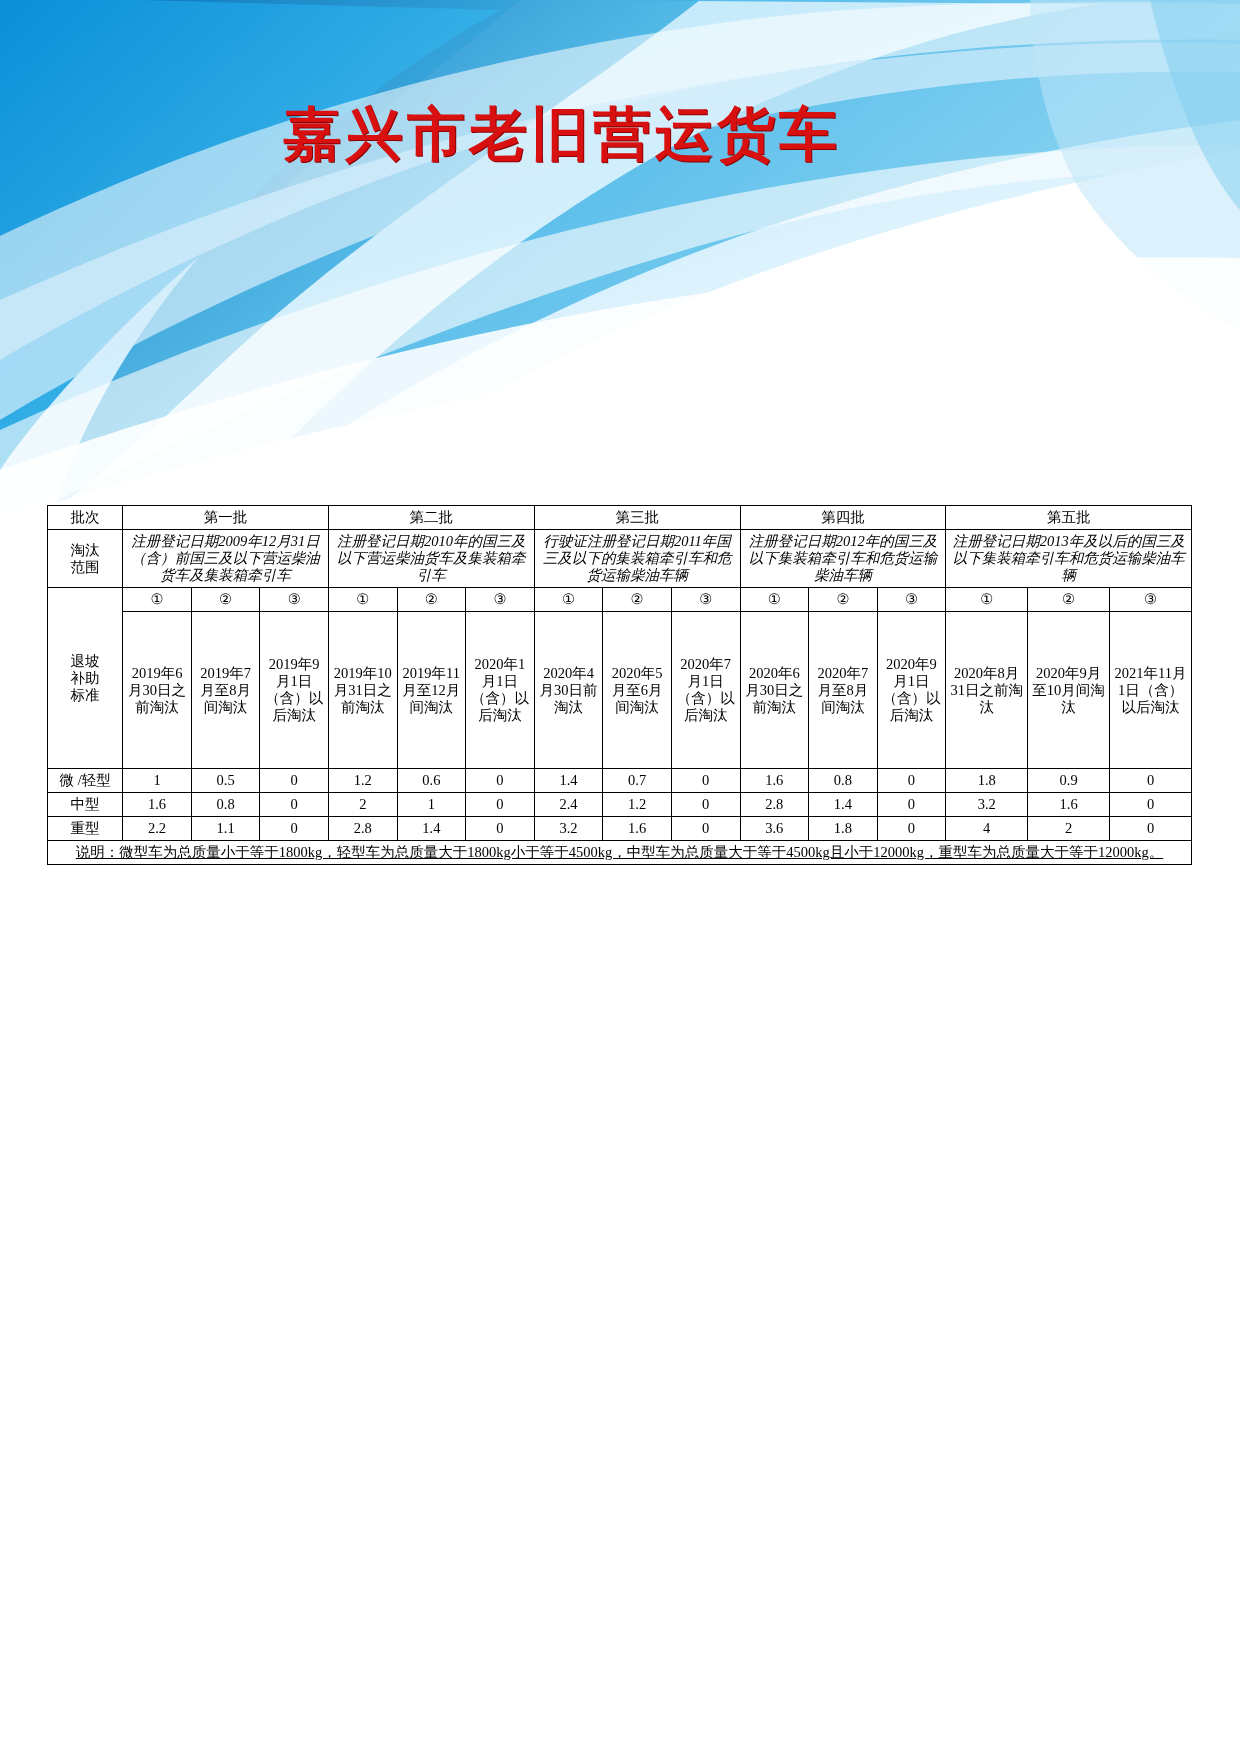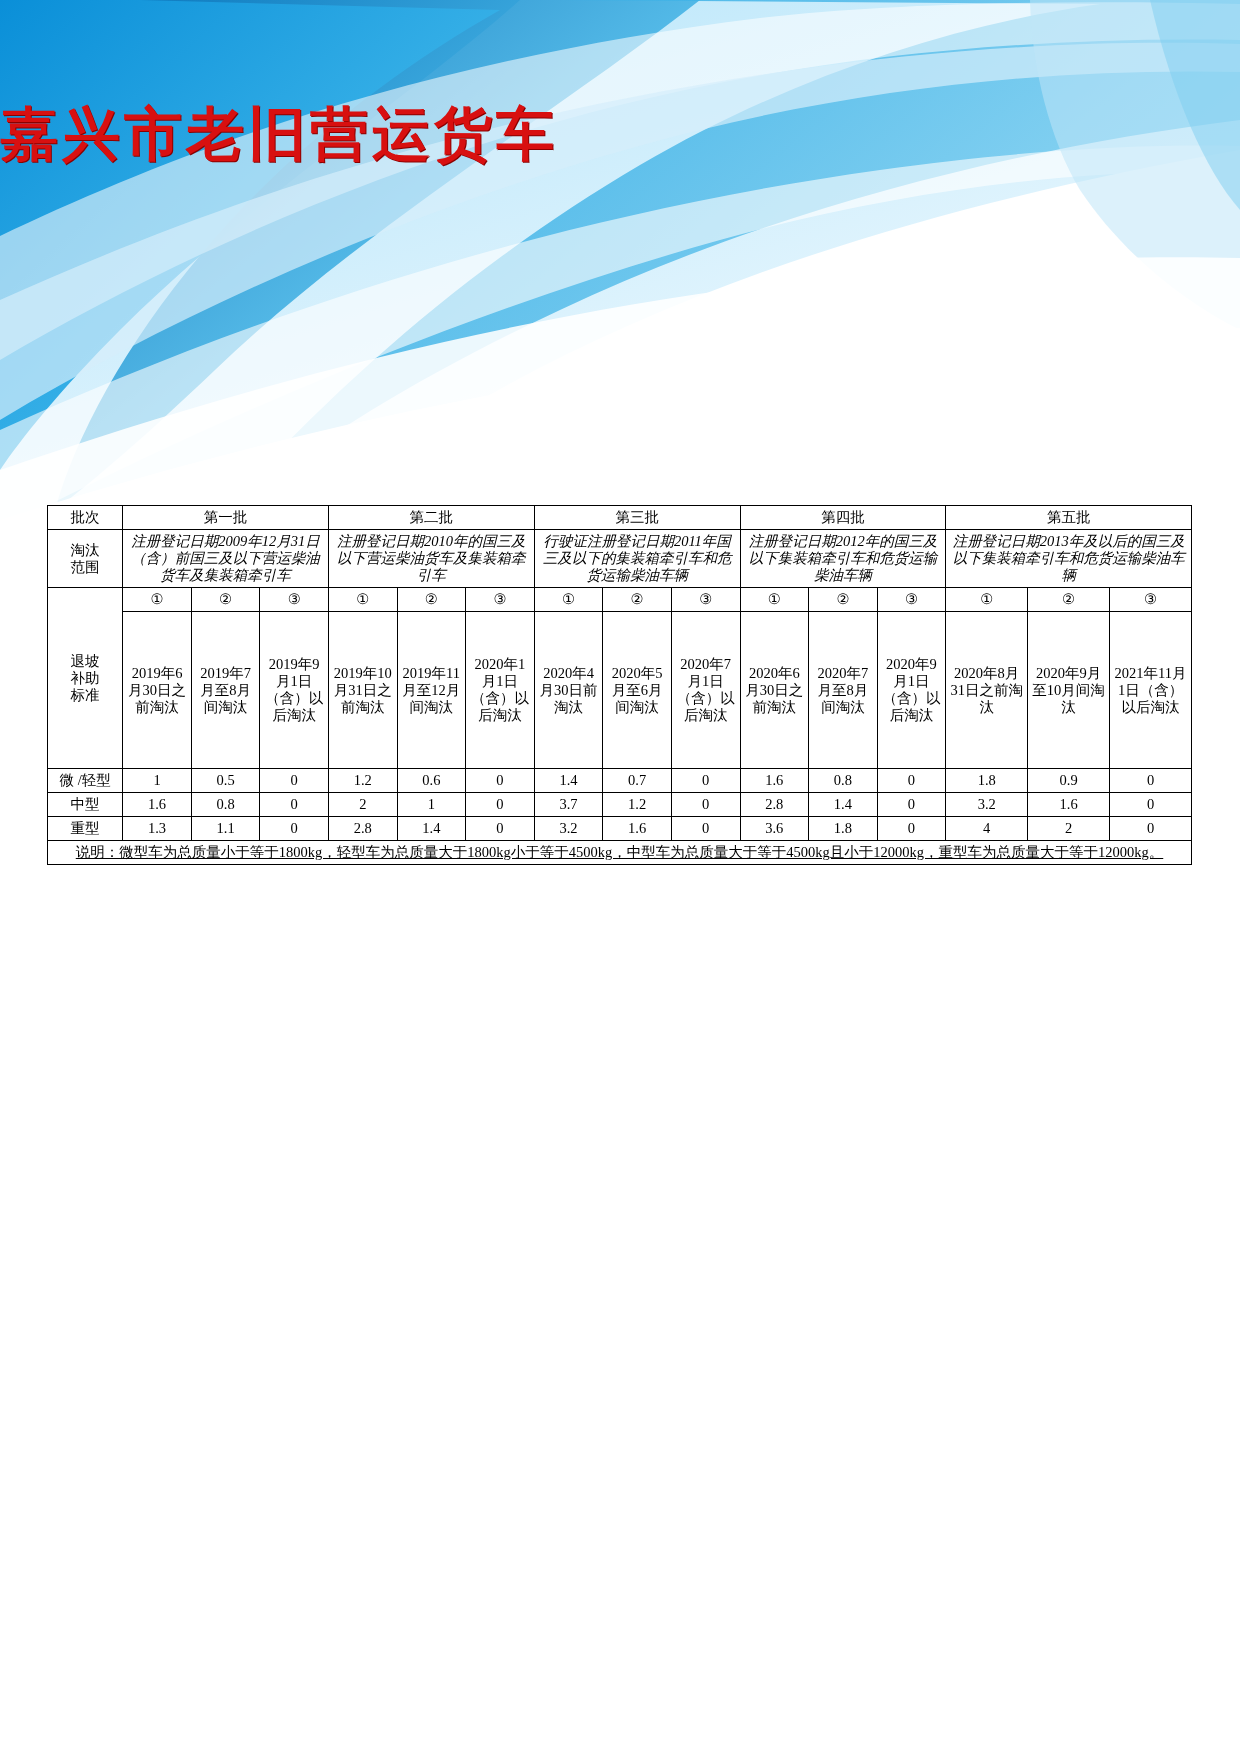--- a/index.html
+++ b/index.html
@@ -24,20 +24,21 @@
     overflow: hidden;
   }
   #banner svg { display: block; }
 
   
   #title-block {
     position: absolute;
     left: 0;
     top: 95px;
     width: 1124px;
+    text-align: center;
     z-index: 5;
   }
   .title-line {
     font-family: "DejaVu Sans", "Liberation Sans", sans-serif;
     font-weight: bold;
     font-size: 58px;
     line-height: 78px;
     color: #d81010;
     letter-spacing: 4px;
     text-shadow: 1px 1px 0 #8a0000;
@@ -259,34 +260,34 @@
     </tr>
 
     <tr>
       <td class="rowlabel">中型</td>
       <td class="val">1.6</td>
       <td class="val">0.8</td>
       <td class="val">0</td>
       <td class="val">2</td>
       <td class="val">1</td>
       <td class="val">0</td>
-      <td class="val">3.7</td>
+      <td class="val">2.4</td>
       <td class="val">1.2</td>
       <td class="val">0</td>
       <td class="val">2.8</td>
       <td class="val">1.4</td>
       <td class="val">0</td>
       <td class="val">3.2</td>
       <td class="val">1.6</td>
       <td class="val">0</td>
     </tr>
 
     <tr>
       <td class="rowlabel">重型</td>
-      <td class="val">1.3</td>
+      <td class="val">2.2</td>
       <td class="val">1.1</td>
       <td class="val">0</td>
       <td class="val">2.8</td>
       <td class="val">1.4</td>
       <td class="val">0</td>
       <td class="val">3.2</td>
       <td class="val">1.6</td>
       <td class="val">0</td>
       <td class="val">3.6</td>
       <td class="val">1.8</td>

